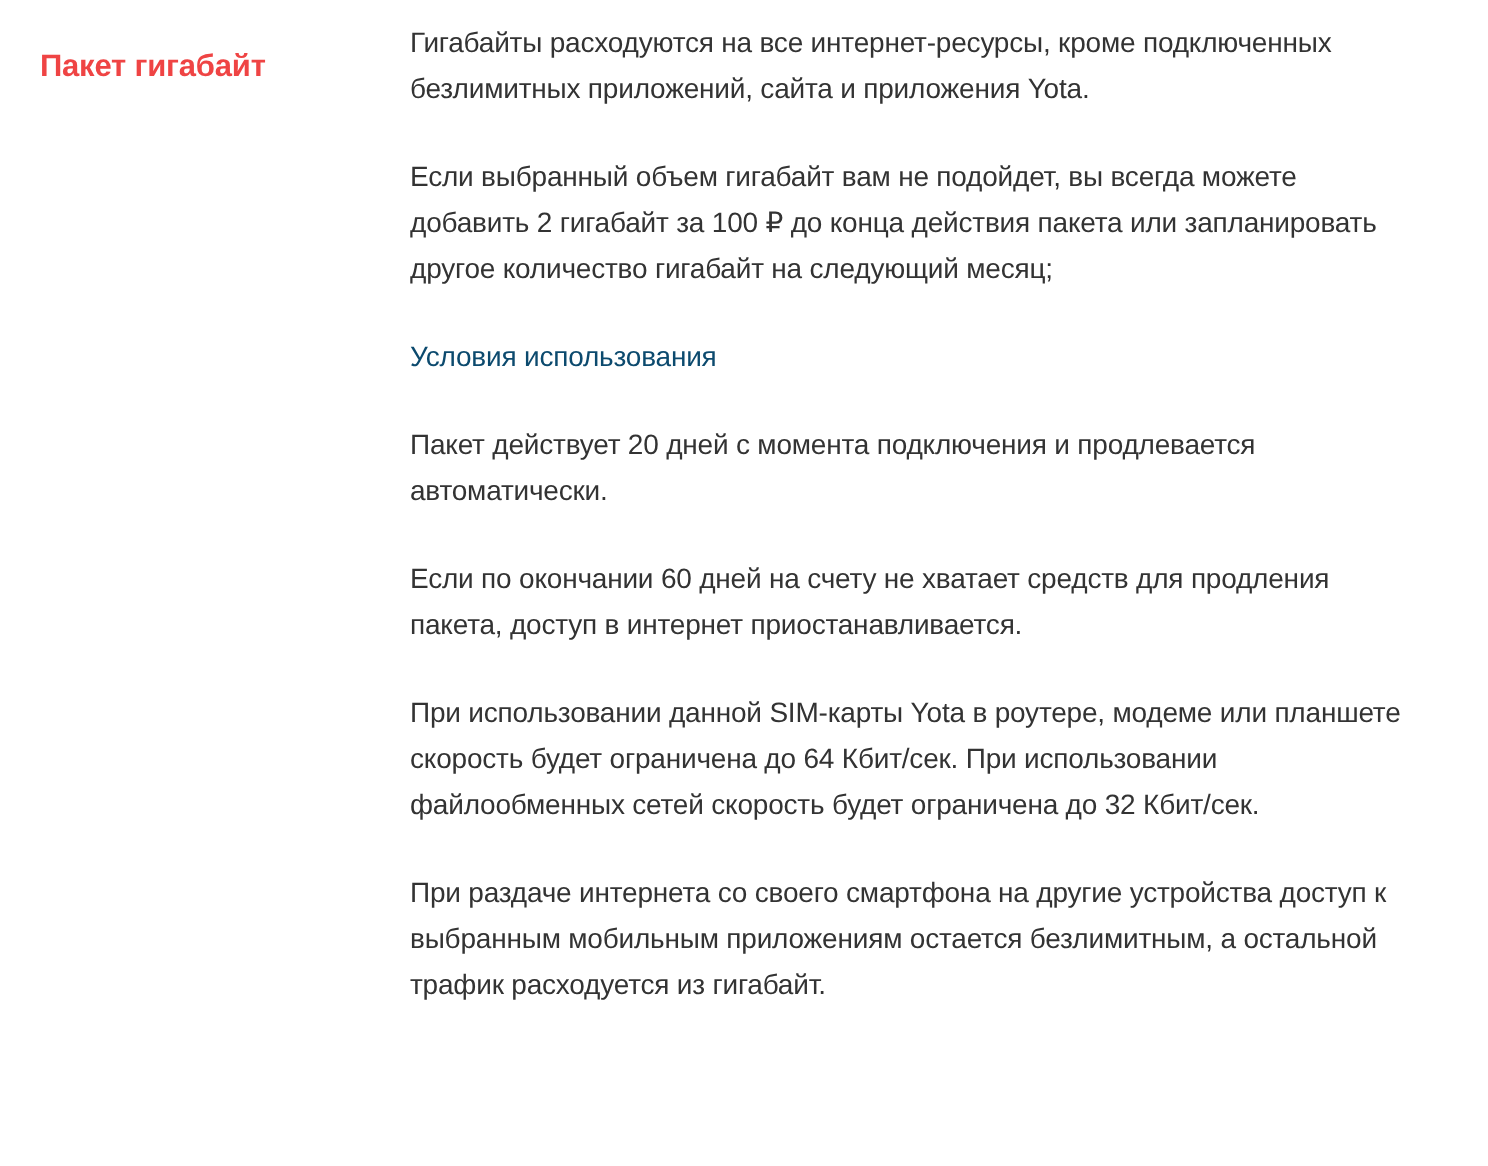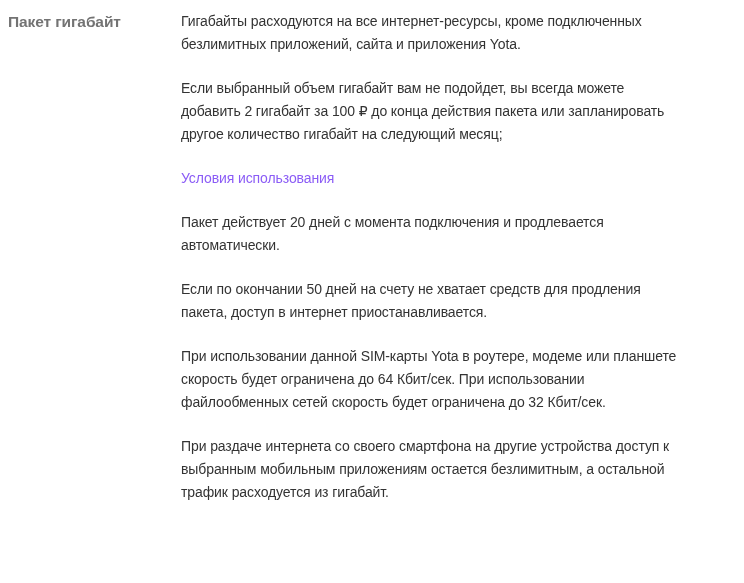--- a/index.html
+++ b/index.html
@@ -16,56 +16,56 @@
   }
   .section {
     display: flex;
     align-items: flex-start;
     box-sizing: border-box;
     padding: 10px 0 0 8px;
   }
   .section-title {
     flex: 0 0 173px;
     width: 173px;
-    margin: 0;
+    margin: 12px;
     font-size: 15.5px;
     font-weight: 700;
     line-height: 23px;
-    color: #737373;
+    color: #ef4444;
     letter-spacing: -0.1px;
   }
   .section-content {
     width: 505px;
   }
   .para {
     margin: 0 0 21px 0;
     font-size: 14px;
     line-height: 23px;
     letter-spacing: -0.1px;
     color: #333333;
   }
   .subheading {
-    color: #8b5cf6;
+    color: #0c4a6e;
   }
 </style>
 </head>
 <body>
 
 <div class="section">
   <h3 class="section-title">Пакет гигабайт</h3>
 
   <div class="section-content">
     <p class="para">Гигабайты расходуются на все интернет-ресурсы, кроме подключенных безлимитных приложений, сайта и приложения Yota.</p>
 
     <p class="para">Если выбранный объем гигабайт вам не подойдет, вы всегда можете добавить 2 гигабайт за 100 ₽ до конца действия пакета или запланировать другое количество гигабайт на следующий месяц;</p>
 
     <p class="para subheading">Условия использования</p>
 
     <p class="para">Пакет действует 20 дней с момента подключения и продлевается автоматически.</p>
 
 
-    <p class="para">Если по окончании 50 дней на счету не хватает средств для продления пакета, доступ в интернет приостанавливается.</p>
+    <p class="para">Если по окончании 60 дней на счету не хватает средств для продления пакета, доступ в интернет приостанавливается.</p>
 
     <p class="para">При использовании данной SIM-карты Yota в роутере, модеме или планшете скорость будет ограничена до 64 Кбит/сек. При использовании файлообменных сетей скорость будет ограничена до 32 Кбит/сек.</p>
 
     <p class="para">При раздаче интернета со своего смартфона на другие устройства доступ к выбранным мобильным приложениям остается безлимитным, а остальной трафик расходуется из гигабайт.</p>
   </div>
 </div>
 
 </body></html>

